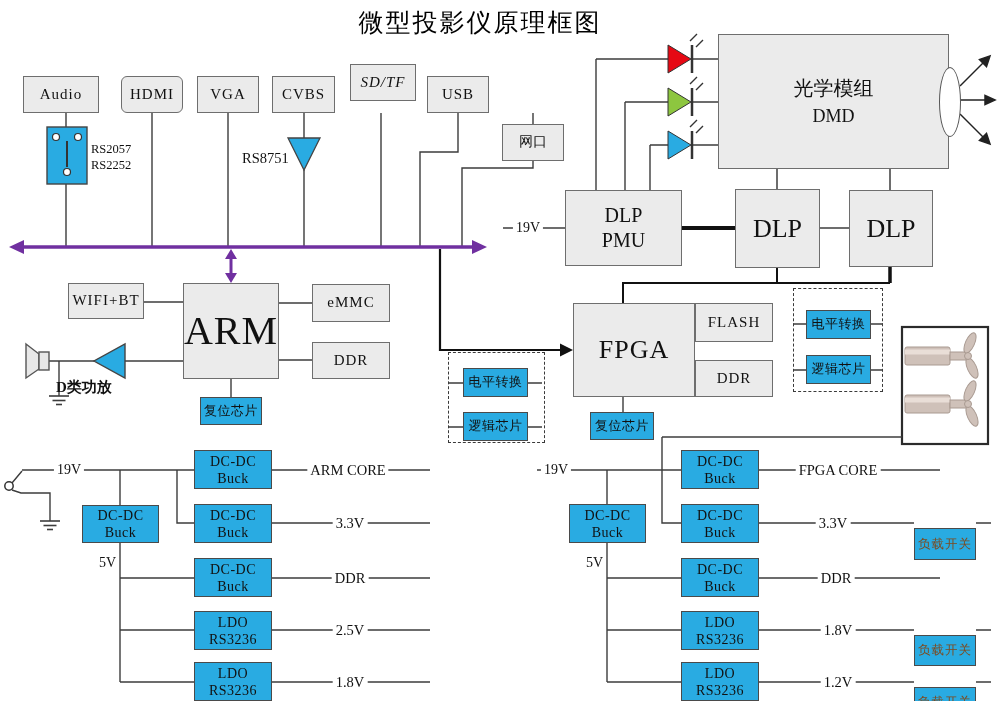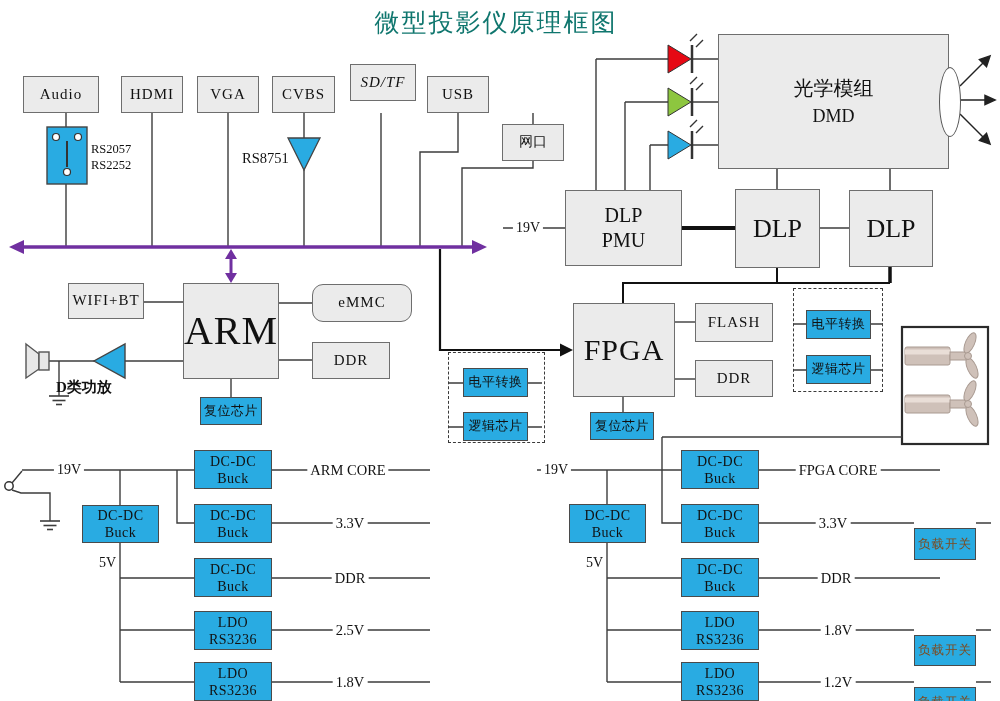--- a/index.html
+++ b/index.html
@@ -7,22 +7,22 @@
            font-family:"Liberation Serif","DejaVu Serif",serif;color:#111;}
   #diagram svg.layer{position:absolute;left:0;top:0;z-index:0;}
   .box{position:absolute;box-sizing:border-box;background:#ebebeb;border:1.4px solid #6e6e6e;
        display:flex;flex-direction:column;align-items:center;justify-content:center;
        text-align:center;line-height:1.15;z-index:1;}
   .blue{background:#29abe2;border-color:#4a4a4a;}
   .dashed{position:absolute;box-sizing:border-box;border:1.6px dashed #3a3a3a;background:transparent;z-index:1;}
   .plain{position:absolute;white-space:nowrap;z-index:2;}
   .wl{position:absolute;background:#fff;padding:0 3px;white-space:nowrap;
       transform:translate(-50%,-50%);z-index:2;font-size:14.5px;}
-  .title{position:absolute;left:16px;top:6px;width:960px;text-align:center;font-size:25px;
-         letter-spacing:2px;color:#0f766e;z-index:2;}
+  .title{position:absolute;left:0;top:6px;width:960px;text-align:center;font-size:25px;
+         letter-spacing:2px;color:#000000;z-index:2;}
   .port{font-size:15px;letter-spacing:1px;}
   .chip{font-size:15px;letter-spacing:1px;}
   .sm{font-size:13px;letter-spacing:0.5px;}
   .pw{font-size:14px;line-height:17px;letter-spacing:0.5px;}
   .loadsw{font-size:12.5px;color:#7d4a1f;letter-spacing:1px;margin-top:20px;}
   .lens{position:absolute;left:939px;top:67px;width:20px;height:68px;border:1.6px solid #555;
         border-radius:50%;background:#fff;z-index:3;}
 </style>
 </head>
 <body>
@@ -183,21 +183,21 @@
       <path d="M759,630 H914 M976,630 H991"></path>
       <path d="M759,682 H914 M976,682 H991"></path>
     </g>
   </svg>
 
   <div class="title">微型投影仪原理框图</div>
 
   <div class="box port" style="left:23px;top:76px;width:76px;height:37px;">
       <span>Audio</span>
     </div>
-  <div class="box port" style="left:121px;top:76px;width:62px;height:37px;">
+  <div class="box port" style="left:121px;top:76px;width:62px;height:37px;border-radius:6px;">
       <span>HDMI</span>
     </div>
   <div class="box port" style="left:197px;top:76px;width:62px;height:37px;">
       <span>VGA</span>
     </div>
   <div class="box port" style="left:272px;top:76px;width:63px;height:37px;">
       <span>CVBS</span>
     </div>
   <div class="box port" style="left:350px;top:64px;width:66px;height:37px;font-style:italic;">
       <span>SD/TF</span>
@@ -212,40 +212,40 @@
   <div class="plain" style="left:91px;top:142px;font-size:12.5px;">RS2057</div>
   <div class="plain" style="left:91px;top:158px;font-size:12.5px;">RS2252</div>
   <div class="plain" style="left:242px;top:150px;font-size:14.5px;">RS8751</div>
 
   <div class="box chip" style="left:68px;top:283px;width:76px;height:36px;">
       <span>WIFI+BT</span>
     </div>
   <div class="box" style="left:183px;top:283px;width:96px;height:96px;font-size:40px;letter-spacing:1px;">
       <span>ARM</span>
     </div>
-  <div class="box chip" style="left:312px;top:284px;width:100px;height:38px;border-radius:11px;">
+  <div class="box chip" style="left:312px;top:284px;width:78px;height:38px;">
       <span>eMMC</span>
     </div>
   <div class="box chip" style="left:312px;top:342px;width:78px;height:37px;">
       <span>DDR</span>
     </div>
   <div class="box blue sm" style="left:200px;top:397px;width:62px;height:28px;">
       <span>复位芯片</span>
     </div>
   <div class="plain" style="left:56px;top:378px;font-size:15px;font-weight:bold;">D类功放</div>
 
   <div class="dashed" style="left:448px;top:352px;width:97px;height:91px;"></div>
   <div class="box blue sm" style="left:463px;top:368px;width:65px;height:29px;">
       <span>电平转换</span>
     </div>
   <div class="box blue sm" style="left:463px;top:412px;width:65px;height:29px;">
       <span>逻辑芯片</span>
     </div>
 
-  <div class="box" style="left:573px;top:303px;width:102px;height:94px;font-size:30px;letter-spacing:1px;">
+  <div class="box" style="left:573px;top:303px;width:122px;height:94px;font-size:26px;letter-spacing:1px;">
       <span>FPGA</span>
     </div>
   <div class="box chip" style="left:695px;top:303px;width:78px;height:39px;">
       <span>FLASH</span>
     </div>
   <div class="box chip" style="left:695px;top:360px;width:78px;height:37px;">
       <span>DDR</span>
     </div>
   <div class="box blue sm" style="left:590px;top:412px;width:64px;height:28px;">
       <span>复位芯片</span>

